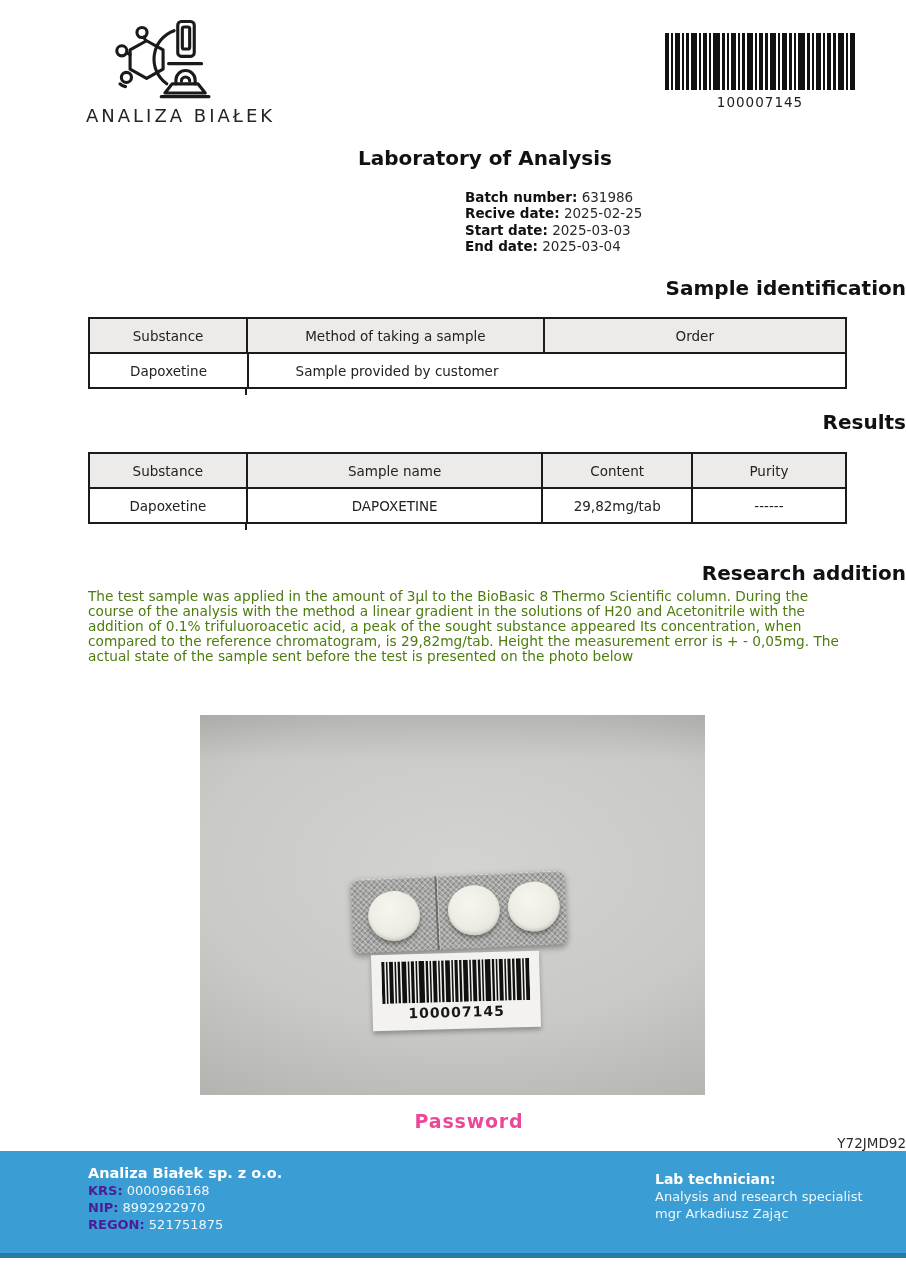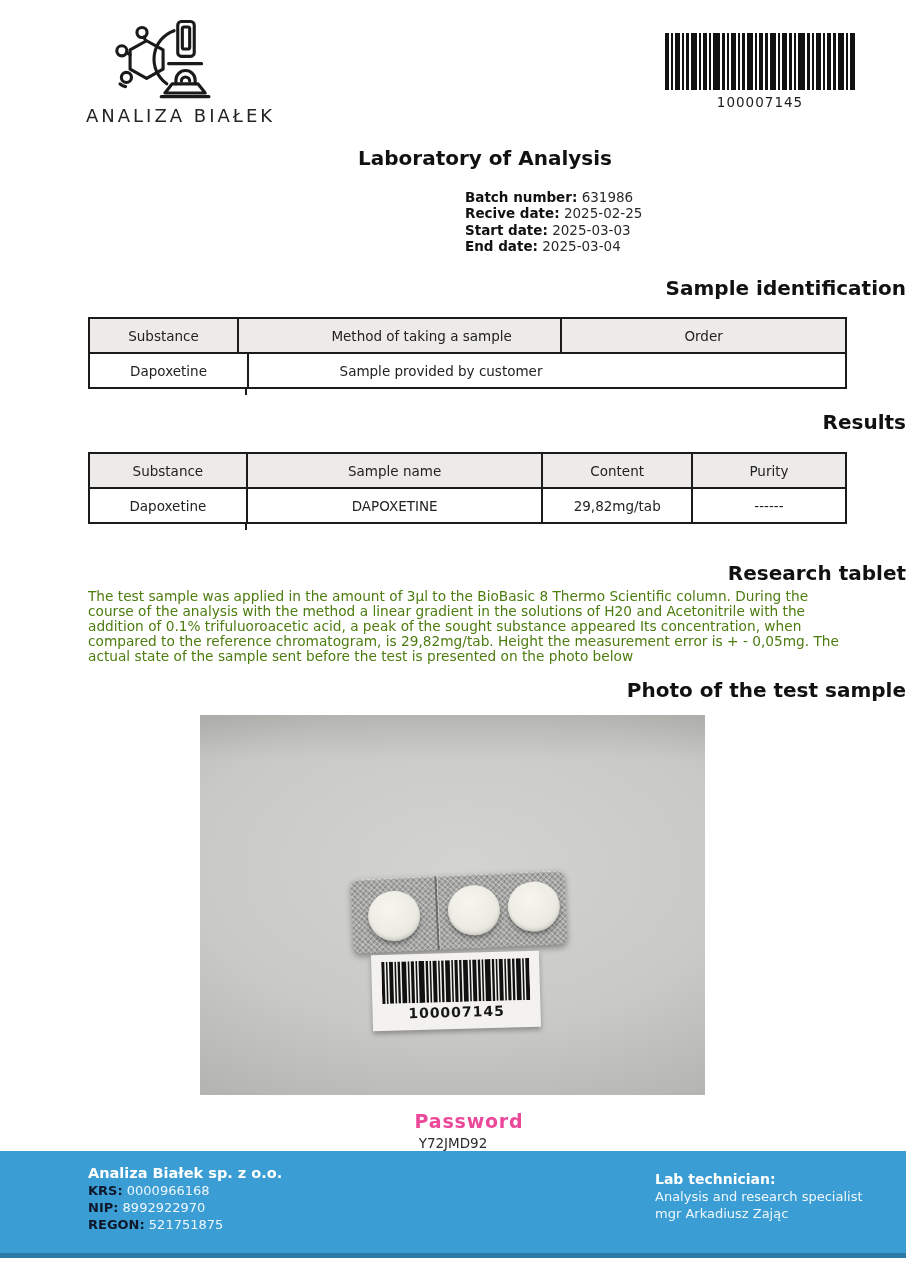--- a/index.html
+++ b/index.html
@@ -29,21 +29,21 @@
   .sec-heading{position:absolute;left:0;width:100%;text-align:right;font-size:20px;
                font-weight:bold;color:#111;}
 
   
   .tbl{position:absolute;left:88px;width:755px;border:2px solid #1b1b1b;background:#fff;}
   .trow{display:flex;}
   .trow.head{background:#edebe9;border-bottom:2px solid #1b1b1b;}
   .tcell{display:flex;align-items:center;justify-content:center;height:33px;
          font-size:13.5px;color:#222;border-left:2px solid #1b1b1b;text-align:center;}
   .tcell:first-child{border-left:none;}
-  .t3-c0{width:20.8%;} .t3-c1{width:39.2%;padding-left:44px;} .t3-c2{width:40%;}
+  .t3-c0{width:20.8%;} .t3-c1{width:39.2%;} .t3-c2{width:40%;}
   .t4-c0{width:20.8%;} .t4-c1{width:39.2%;} .t4-c2{width:19.7%;} .t4-c3{width:20.3%;}
   .tick{position:absolute;width:2px;height:6px;background:#1b1b1b;}
 
   
   .comment{position:absolute;left:88px;top:589px;width:770px;font-size:13.7px;
            line-height:15px;color:#4d7c0f;text-align:left;}
 
   
   .photo{position:absolute;left:200px;top:715px;width:505px;height:380px;
          background:
@@ -64,30 +64,30 @@
   .tab1{left:16px;top:13px;} .tab2{left:96px;top:11px;} .tab3{left:156px;top:10px;}
   .label{position:absolute;left:172px;top:238px;width:168px;height:76px;
          transform:rotate(-1.6deg);background:#f3f2ee;
          box-shadow:0 3px 5px rgba(0,0,0,0.3);text-align:center;}
   .label svg{display:block;width:148px;height:42px;margin:7px auto 0 auto;}
   .label-num{font-size:14px;font-weight:bold;letter-spacing:1px;color:#171717;margin-top:2px;}
 
   
   .password-label{position:absolute;top:1110px;left:16px;width:100%;text-align:center;
                   font-size:19px;font-weight:bold;letter-spacing:0.8px;color:#ec4899;}
-  .password-value{position:absolute;top:1135px;left:0;width:100%;text-align:center;
+  .password-value{position:absolute;top:1135px;left:0;width:100%;text-align:right;
                   font-size:13.5px;color:#2a2a2a;}
 
   
   .footer{position:absolute;left:0;top:1151px;width:906px;height:107px;background:#3a9dd3;}
   .footer .strip{position:absolute;left:0;bottom:0;width:100%;height:5px;background:#2a7aa8;}
   .f-col{position:absolute;color:#ffffff;font-size:13px;line-height:17px;}
   .f-col .f-title{font-size:14px;font-weight:bold;color:#ffffff;}
   .f-col .f-line{color:#eef7fd;}
-  .f-col b{color:#0f172a;}
+  .f-col b{color:#4c1d95;}
   .f-col1{left:88px;top:14px;}
   .f-col1 .f-name{font-size:14.5px;font-weight:bold;}
   .f-col2{left:360px;top:20px;}
   .f-col3{left:655px;top:20px;}
 </style>
 </head>
 <body>
 
 <div class="page">
 
@@ -190,24 +190,23 @@
     </div>
     <div class="trow">
       <div class="tcell t4-c0">Dapoxetine</div>
       <div class="tcell t4-c1">DAPOXETINE</div>
       <div class="tcell t4-c2">29,82mg/tab</div>
       <div class="tcell t4-c3">------</div>
     </div>
   </div>
   <div class="tick" style="left:245px;top:524px;"></div>
 
-  <div class="sec-heading" style="top:561px;">Research tablet</div>
+  <div class="sec-heading" style="top:561px;">Research addition</div>
   <div class="comment">The test sample was applied in the amount of 3µl to the BioBasic 8 Thermo Scientific column. During the course of the analysis with the method a linear gradient in the solutions of H20 and Acetonitrile with the addition of 0.1% trifuluoroacetic acid, a peak of the sought substance appeared Its concentration, when compared to the reference chromatogram, is 29,82mg/tab. Height the measurement error is + - 0,05mg. The actual state of the sample sent before the test is presented on the photo below</div>
 
-  <div class="sec-heading" style="top:678px;">Photo of the test sample</div>
   <div class="photo">
     <div class="blister">
       <div class="seam"></div>
       <div class="tablet tab1"></div>
       <div class="tablet tab2"></div>
       <div class="tablet tab3"></div>
     </div>
     <div class="label">
       <svg viewBox="0 0 190 57" preserveAspectRatio="none">
         <use href="#bc-bars"></use>

